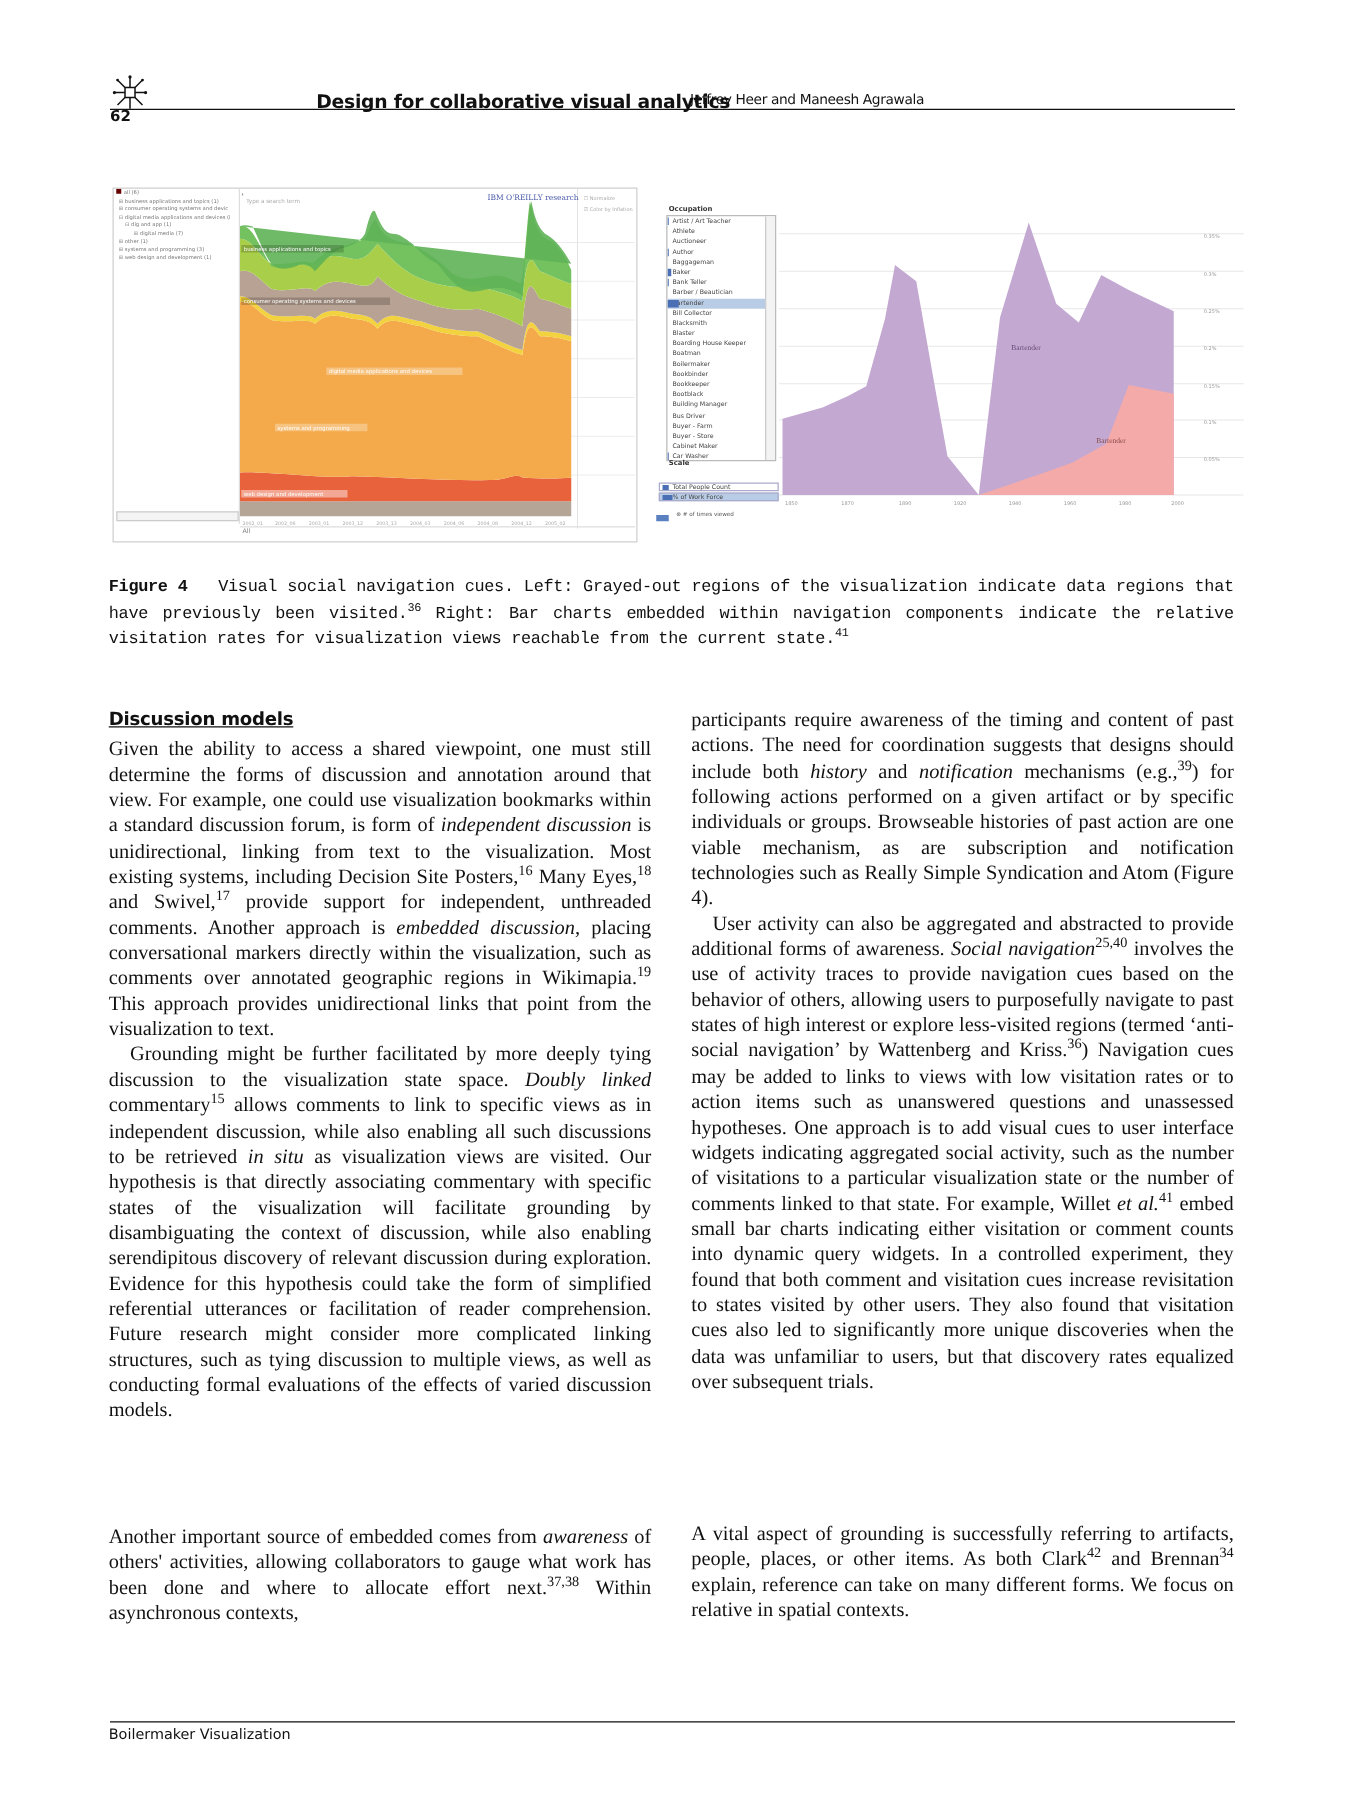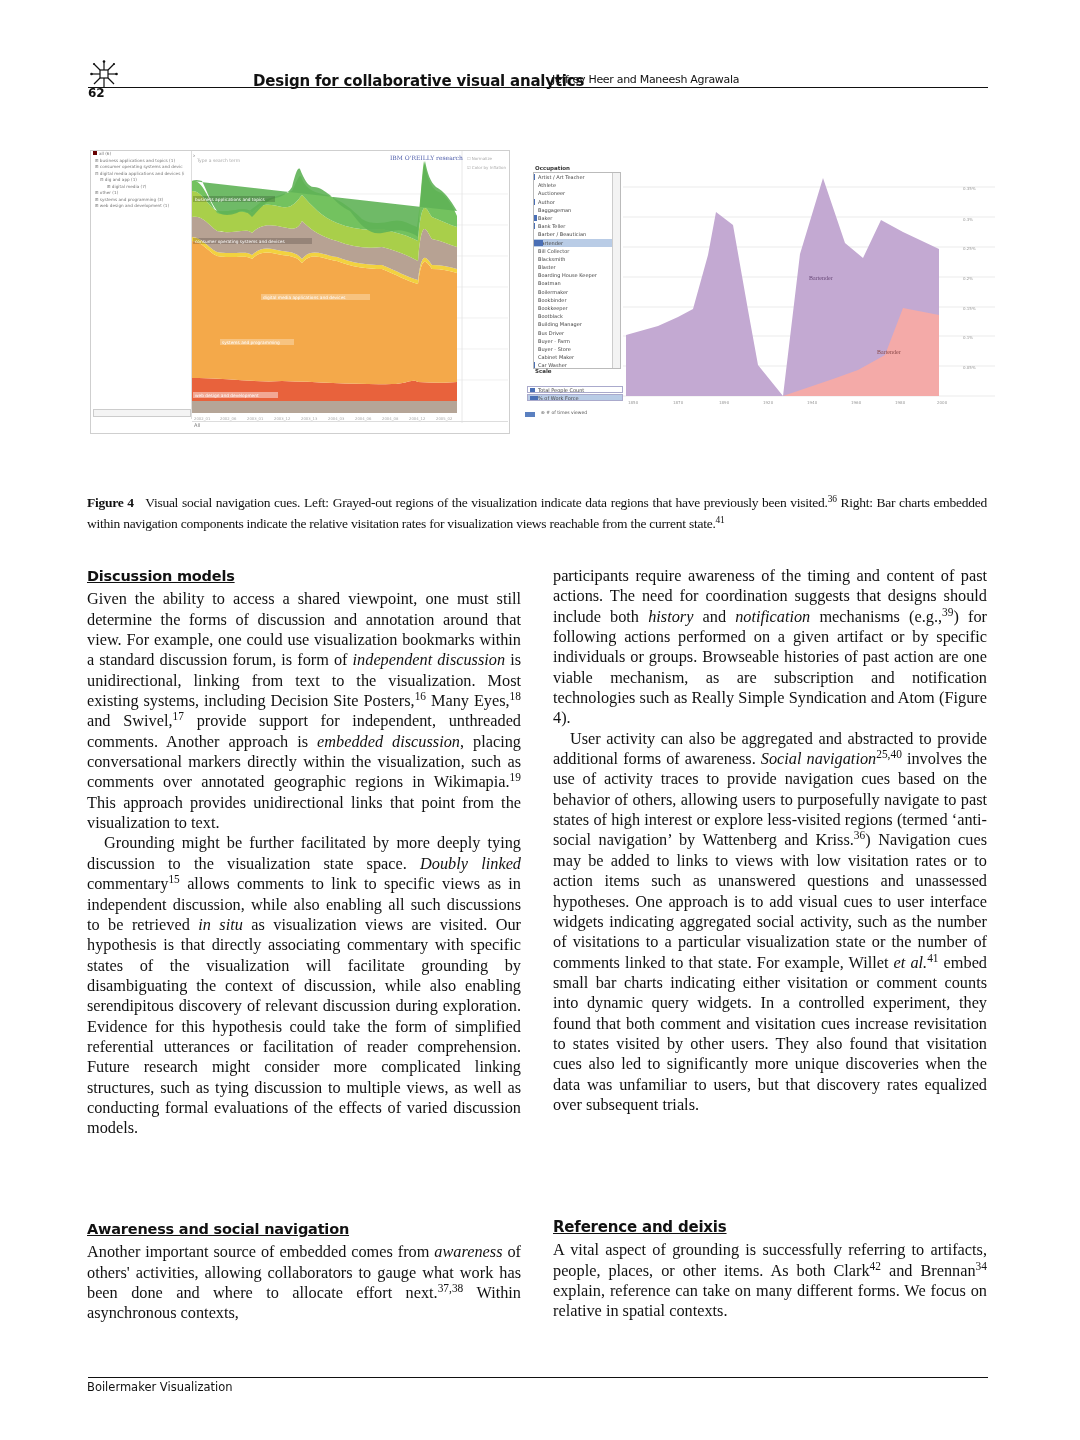--- a/index.html
+++ b/index.html
@@ -28,21 +28,21 @@
   .occ-list .item.sel { background:#b9cce6; }
   .occ-list .bar { position:absolute; left:0; top:1px; height:6px; background:#4a6fb5; }
   .occ-scroll { position:absolute; right:0; top:0; width:7px; height:100%; border-left:1px solid #ccc; background:#f3f3f3; }
   .scale-label { position:absolute; left:20px; top:218px; font-family:"DejaVu Sans", sans-serif; font-size:5.5px; font-weight:bold; color:#333; }
   .scale-opt { position:absolute; left:12px; width:96px; height:7px; line-height:7px; font-family:"DejaVu Sans", sans-serif; font-size:5px; color:#444; border:1px solid #aac; padding-left:10px; box-sizing:border-box; }
   .scale-opt .sw { position:absolute; left:2px; top:1px; width:5px; height:4px; background:#4a6fb5; }
   .legend-sw { position:absolute; left:10px; top:262px; width:10px; height:5px; background:#5a80c0; }
   .legend-txt { position:absolute; left:26px; top:260px; font-family:"DejaVu Sans", sans-serif; font-size:4.5px; color:#555; }
   .area { position:absolute; left:108px; top:0; width:372px; height:262px; }
 
-  .caption { position:absolute; left:87px; top:461px; width:900px; font-family:Liberation Serif, serif; font-size:13.5px; line-height:20.5px; text-align:justify; letter-spacing:-0.25px;margin-top:32px; }
+  .caption { position:absolute; left:87px; top:461px; width:900px; font-family:Liberation Mono, monospace; font-size:13.5px; line-height:20.5px; text-align:justify; letter-spacing:-0.25px; }
   .caption b { font-weight:bold; }
   sup { font-size:0.7em; line-height:0; vertical-align:0.55em; }
 
   .col { position:absolute; width:434px; font-family:"Liberation Serif", "DejaVu Serif", serif; font-size:16.3px; line-height:20.35px; text-align:justify; }
   .col p { margin:0; }
   .col p.ind { text-indent:17px; }
   .h { font-family:"DejaVu Sans", sans-serif; font-weight:bold; font-size:14.5px; margin:0 0 3px 0; letter-spacing:-0.2px;text-decoration:underline; }
 
   .foot-rule { position:absolute; left:88px; top:1377px; width:900px; height:1px; background:#111; }
   .foot { position:absolute; left:87px; top:1380px; font-family:"DejaVu Sans", sans-serif; font-size:11.5px; }
@@ -219,28 +219,26 @@
   <b>Figure 4</b>&nbsp;&nbsp;&nbsp;<span>Visual social navigation cues. Left: Grayed-out regions of the visualization indicate data regions that have previously been visited.</span><sup>36</sup><span> Right: Bar charts embedded within navigation components indicate the relative visitation rates for visualization views reachable from the current state.</span><sup>41</sup>
 </div>
 
 <div class="col" style="left:87px; top:566px;">
   <div class="h">Discussion models</div>
   <p><span>Given the ability to access a shared viewpoint, one must still determine the forms of discussion and annotation around that view. For example, one could use visualization bookmarks within a standard discussion forum, is form of </span><i>independent discussion</i><span> is unidirectional, linking from text to the visualization. Most existing systems, including Decision Site Posters,</span><sup>16</sup><span> Many Eyes,</span><sup>18</sup><span> and Swivel,</span><sup>17</sup><span> provide support for independent, unthreaded comments. Another approach is </span><i>embedded discussion</i><span>, placing conversational markers directly within the visualization, such as comments over annotated geographic regions in Wikimapia.</span><sup>19</sup><span> This approach provides unidirectional links that point from the visualization to text.</span></p>
   <p class="ind"><span>Grounding might be further facilitated by more deeply tying discussion to the visualization state space. </span><i>Doubly linked</i><span> commentary</span><sup>15</sup><span> allows comments to link to specific views as in independent discussion, while also enabling all such discussions to be retrieved </span><i>in situ</i><span> as visualization views are visited. Our hypothesis is that directly associating commentary with specific states of the visualization will facilitate grounding by disambiguating the context of discussion, while also enabling serendipitous discovery of relevant discussion during exploration. Evidence for this hypothesis could take the form of simplified referential utterances or facilitation of reader comprehension. Future research might consider more complicated linking structures, such as tying discussion to multiple views, as well as conducting formal evaluations of the effects of varied discussion models.</span></p>
 </div>
 
 <div class="col" style="left:87px; top:1219px;">
-  <div class="h">Awareness and social navigation</div>
   <p><span>Another important source of embedded comes from </span><i>awareness</i><span> of others' activities, allowing collaborators to gauge what work has been done and where to allocate effort next.</span><sup>37,38</sup><span> Within asynchronous contexts,</span></p>
 </div>
 
 <div class="col" style="left:553px; top:566px;">
   <p><span>participants require awareness of the timing and content of past actions. The need for coordination suggests that designs should include both </span><i>history</i><span> and </span><i>notification</i><span> mechanisms (e.g.,</span><sup>39</sup><span>) for following actions performed on a given artifact or by specific individuals or groups. Browseable histories of past action are one viable mechanism, as are subscription and notification technologies such as Really Simple Syndication and Atom (Figure 4).</span></p>
   <p class="ind"><span>User activity can also be aggregated and abstracted to provide additional forms of awareness. </span><i>Social navigation</i><sup>25,40</sup><span> involves the use of activity traces to provide navigation cues based on the behavior of others, allowing users to purposefully navigate to past states of high interest or explore less-visited regions (termed ‘anti-social navigation’ by Wattenberg and Kriss.</span><sup>36</sup><span>) Navigation cues may be added to links to views with low visitation rates or to action items such as unanswered questions and unassessed hypotheses. One approach is to add visual cues to user interface widgets indicating aggregated social activity, such as the number of visitations to a particular visualization state or the number of comments linked to that state. For example, Willet </span><i>et al.</i><sup>41</sup><span> embed small bar charts indicating either visitation or comment counts into dynamic query widgets. In a controlled experiment, they found that both comment and visitation cues increase revisitation to states visited by other users. They also found that visitation cues also led to significantly more unique discoveries when the data was unfamiliar to users, but that discovery rates equalized over subsequent trials.</span></p>
 </div>
 
 <div class="col" style="left:553px; top:1217px;">
-  <div class="h" style="font-size:15px">Reference and deixis</div>
   <p><span>A vital aspect of grounding is successfully referring to artifacts, people, places, or other items. As both Clark</span><sup>42</sup><span> and Brennan</span><sup>34</sup><span> explain, reference can take on many different forms. We focus on relative in spatial contexts.</span></p>
 </div>
 
 <div class="foot-rule"></div>
 <div class="foot">Boilermaker Visualization</div>
 
 </body></html>

